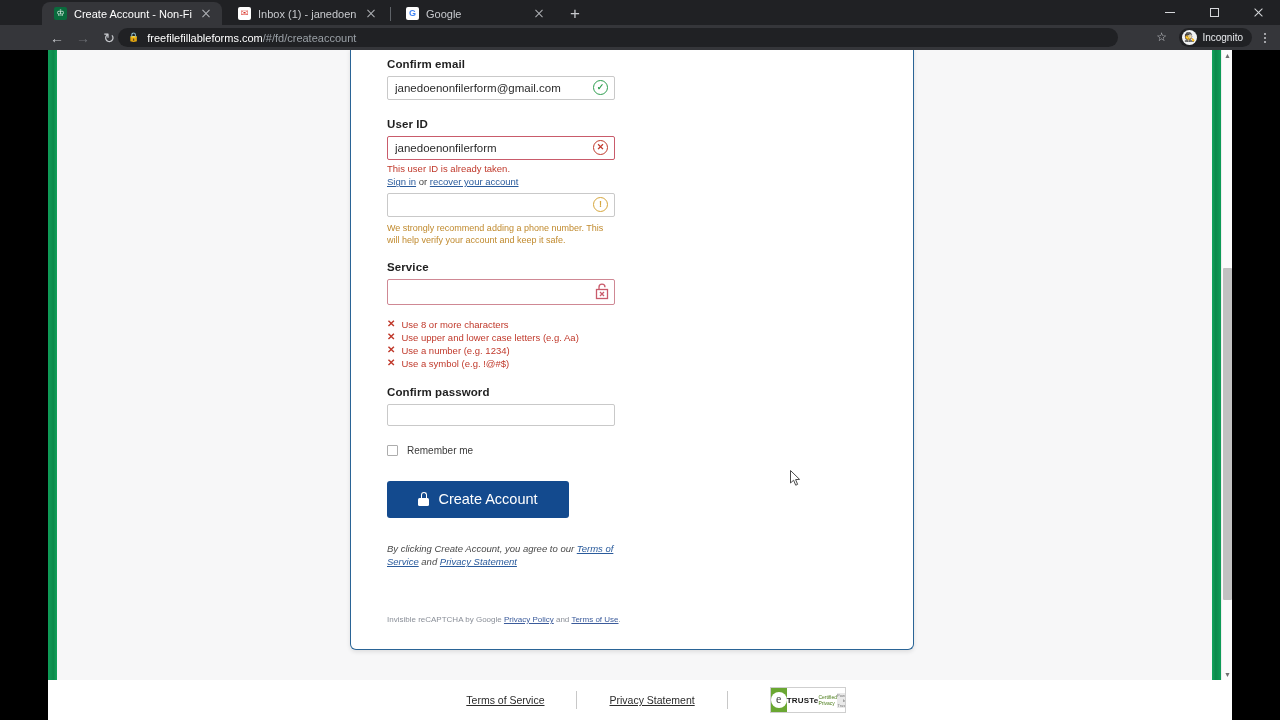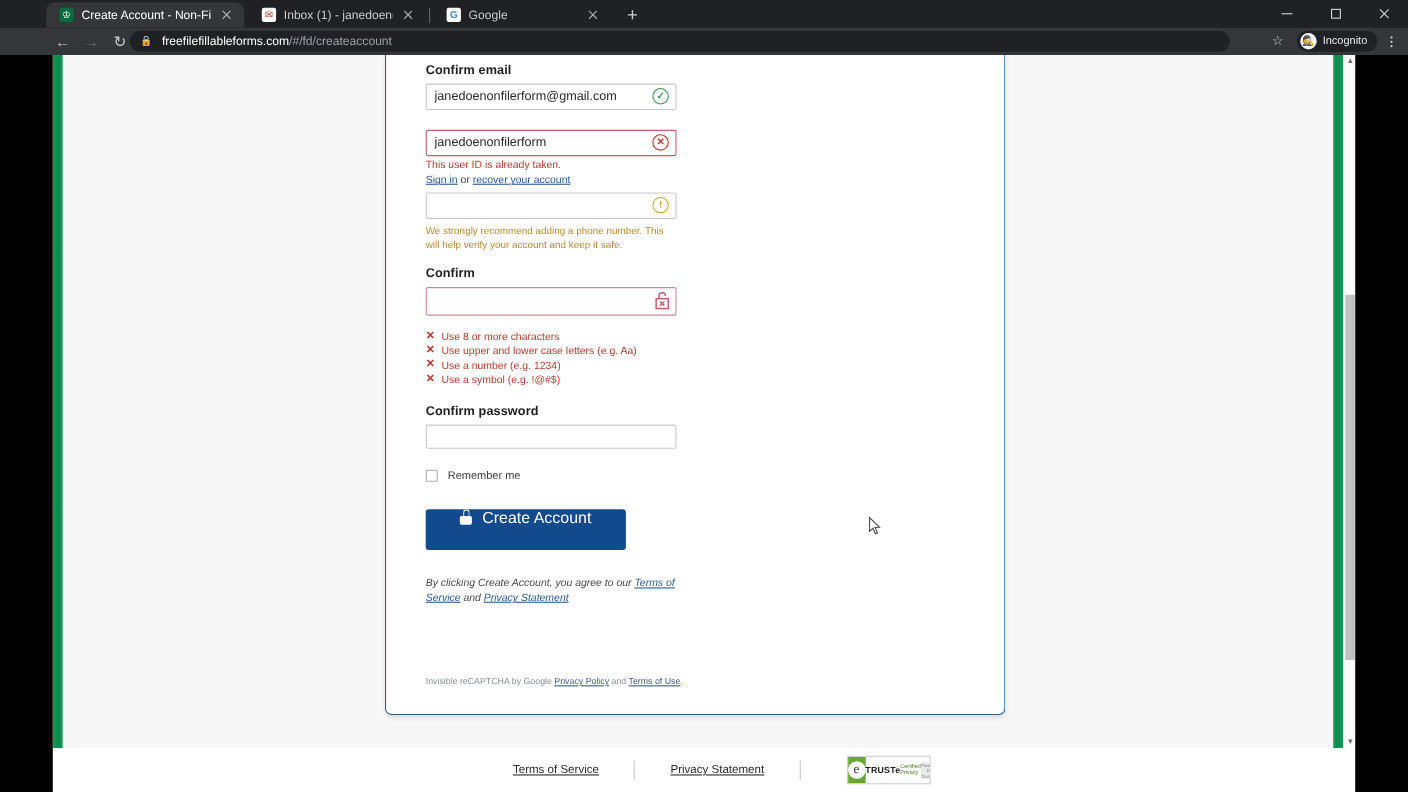--- a/index.html
+++ b/index.html
@@ -147,21 +147,21 @@
 
   .lock-x { position:absolute; right:3px; top:2px; width:20px; height:20px; }
 
   .remember { display:flex; align-items:center; gap:9px; margin-top:19px; }
   .checkbox { width:11px; height:11px; border:1px solid #adadad; border-radius:1px; background:#fff; }
   .remember-label { font-size:10px; color:#3b3b3b; }
 
   .btn-create {
     margin-top:25px; width:182px; height:37px; background:#134a8e; border:none;
     border-radius:3px; color:#fff; font-size:14.5px; font-family:"Liberation Sans", sans-serif;
-    display:flex; justify-content:center; gap:9px; cursor:pointer;
+    display:flex; align-items:center; justify-content:center; gap:9px; cursor:pointer;
   }
   .btn-lock { width:11px; height:14px; position:relative; display:block; }
   .btn-lock .body { position:absolute; left:0; bottom:0; width:11px; height:8px;
                     background:#fff; border-radius:1.5px; }
   .btn-lock .shackle { position:absolute; left:2.5px; top:0; width:6px; height:6px;
                        border:1.8px solid #fff; border-bottom:none; border-radius:3px 3px 0 0; }
 
   .tos { margin-top:24px; font-size:9.5px; color:#4a4a4a; font-style:italic; line-height:1.45; width:250px; }
   .tos a { color:#2a5b9c; text-decoration:underline; font-style:italic; }
 
@@ -268,20 +268,21 @@
           <div class="flabel">Confirm email</div>
           <div class="finput-wrap">
             <input class="finput" type="text" value="janedoenonfilerform@gmail.com" style="">
             <span class="ficon">
               <span class="circle-icon ok">✓</span>
             </span>
           </div>
         </div>
 
         <div class="fgroup" style="margin-top:18px;">
+          <div class="flabel">User ID</div>
           <div class="finput-wrap">
             <input class="finput err" type="text" value="janedoenonfilerform" style="">
             <span class="ficon">
               <span class="circle-icon bad">✕</span>
             </span>
           </div>
           <div class="errtext">This user ID is already taken.</div>
           <div class="errlinks">
             <a href="#">Sign in</a><span> or </span><a href="#">recover your account</a>
           </div>
@@ -291,21 +292,21 @@
           <div class="finput-wrap">
             <input class="finput" type="text" value="" style="">
             <span class="ficon">
               <span class="circle-icon warn">!</span>
             </span>
           </div>
           <div class="warntext">We strongly recommend adding a phone number. This will help verify your account and keep it safe.</div>
         </div>
 
         <div class="fgroup" style="margin-top:14px;">
-          <div class="flabel">Confirm</div>
+          <div class="flabel">Service</div>
           <div class="finput-wrap">
             <input class="finput err2" type="password" style="height: 26px;" value="">
             <span class="lock-x">
               <svg width="20" height="20" viewBox="0 0 20 20">
                 <rect x="4.5" y="8.5" width="11" height="9" fill="none" stroke="#c95b6b" stroke-width="1.3"></rect>
                 <path d="M7 8.5 V6.2 A3 3 0 0 1 13 6.2" fill="none" stroke="#c95b6b" stroke-width="1.3"></path>
                 <path d="M8 11 L12 15 M12 11 L8 15" stroke="#c95b6b" stroke-width="1.3"></path>
               </svg>
             </span>
           </div>

